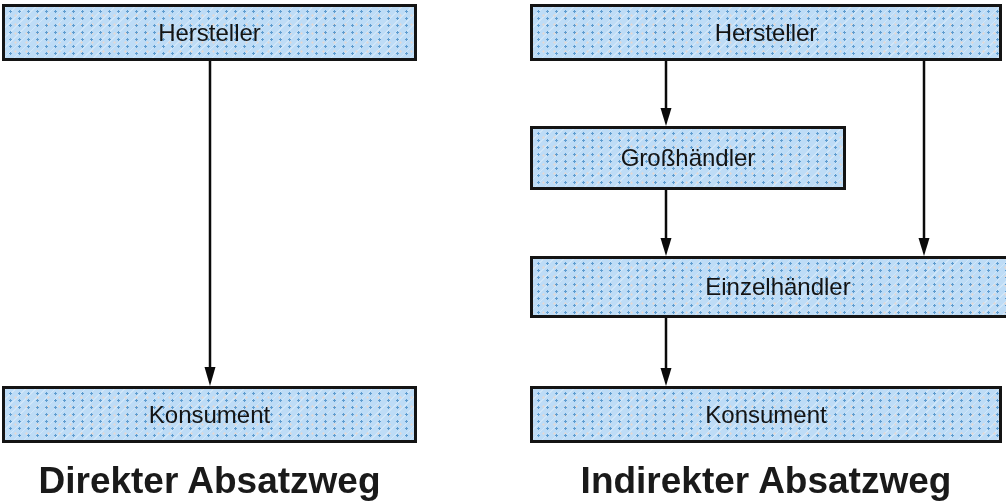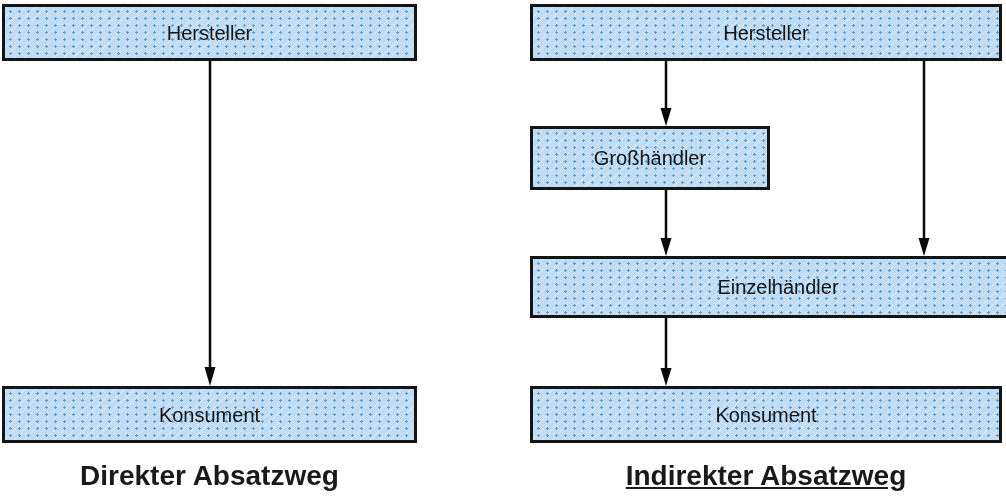--- a/index.html
+++ b/index.html
@@ -38,41 +38,41 @@
     background-image:
       radial-gradient(circle, #5e9ccf 1px, transparent 1.4px),
       radial-gradient(circle, rgba(224,216,214,0.9) 1px, transparent 1.4px),
       repeating-linear-gradient(135deg, rgba(255,255,255,0.28) 0 1px, transparent 1px 7px);
     background-size: 9px 7px, 11px 9px, auto;
     background-position: 1px 1px, 5px 4px, 0 0;
     display: flex;
     align-items: center;
     justify-content: center;
     color: #141414;
-    font-size: 20px;
+    font-size: 24px;
     line-height: 1;
   }
   .caption {
     position: absolute;
     color: #1a1a1a;
-    font-size: 28px;
+    font-size: 37px;
     font-weight: bold;
     text-align: center;
     line-height: 1.1;
   }
   
   .l-hersteller   { left: 2px;   top: 4px;   width: 415px; height: 57px; }
   .l-konsument    { left: 2px;   top: 386px; width: 415px; height: 57px; }
   .l-caption      { left: 2px;   top: 461px; width: 415px; }
   
   .r-hersteller   { left: 530px; top: 4px;   width: 472px; height: 57px; }
-  .r-grosshaendler{ left: 530px; top: 126px; width: 240px; height: 64px; }
+  .r-grosshaendler{ left: 530px; top: 126px; width: 316px; height: 64px; }
   .r-einzelhaendler{ left: 530px; top: 256px; width: 496px; height: 62px; }
   .r-konsument    { left: 530px; top: 386px; width: 472px; height: 57px; }
-  .r-caption      { left: 530px; top: 461px; width: 472px; text-decoration: underline; }
+  .r-caption      { left: 530px; top: 461px; width: 472px; }
 </style>
 </head>
 <body>
 
 <div class="canvas">
 
   <svg class="arrows" viewBox="0 0 1006 504" xmlns="http://www.w3.org/2000/svg">
     <g>
       <line x1="210" y1="61" x2="210" y2="368"></line>
       <polygon points="204.5,367 215.5,367 210,386"></polygon>

